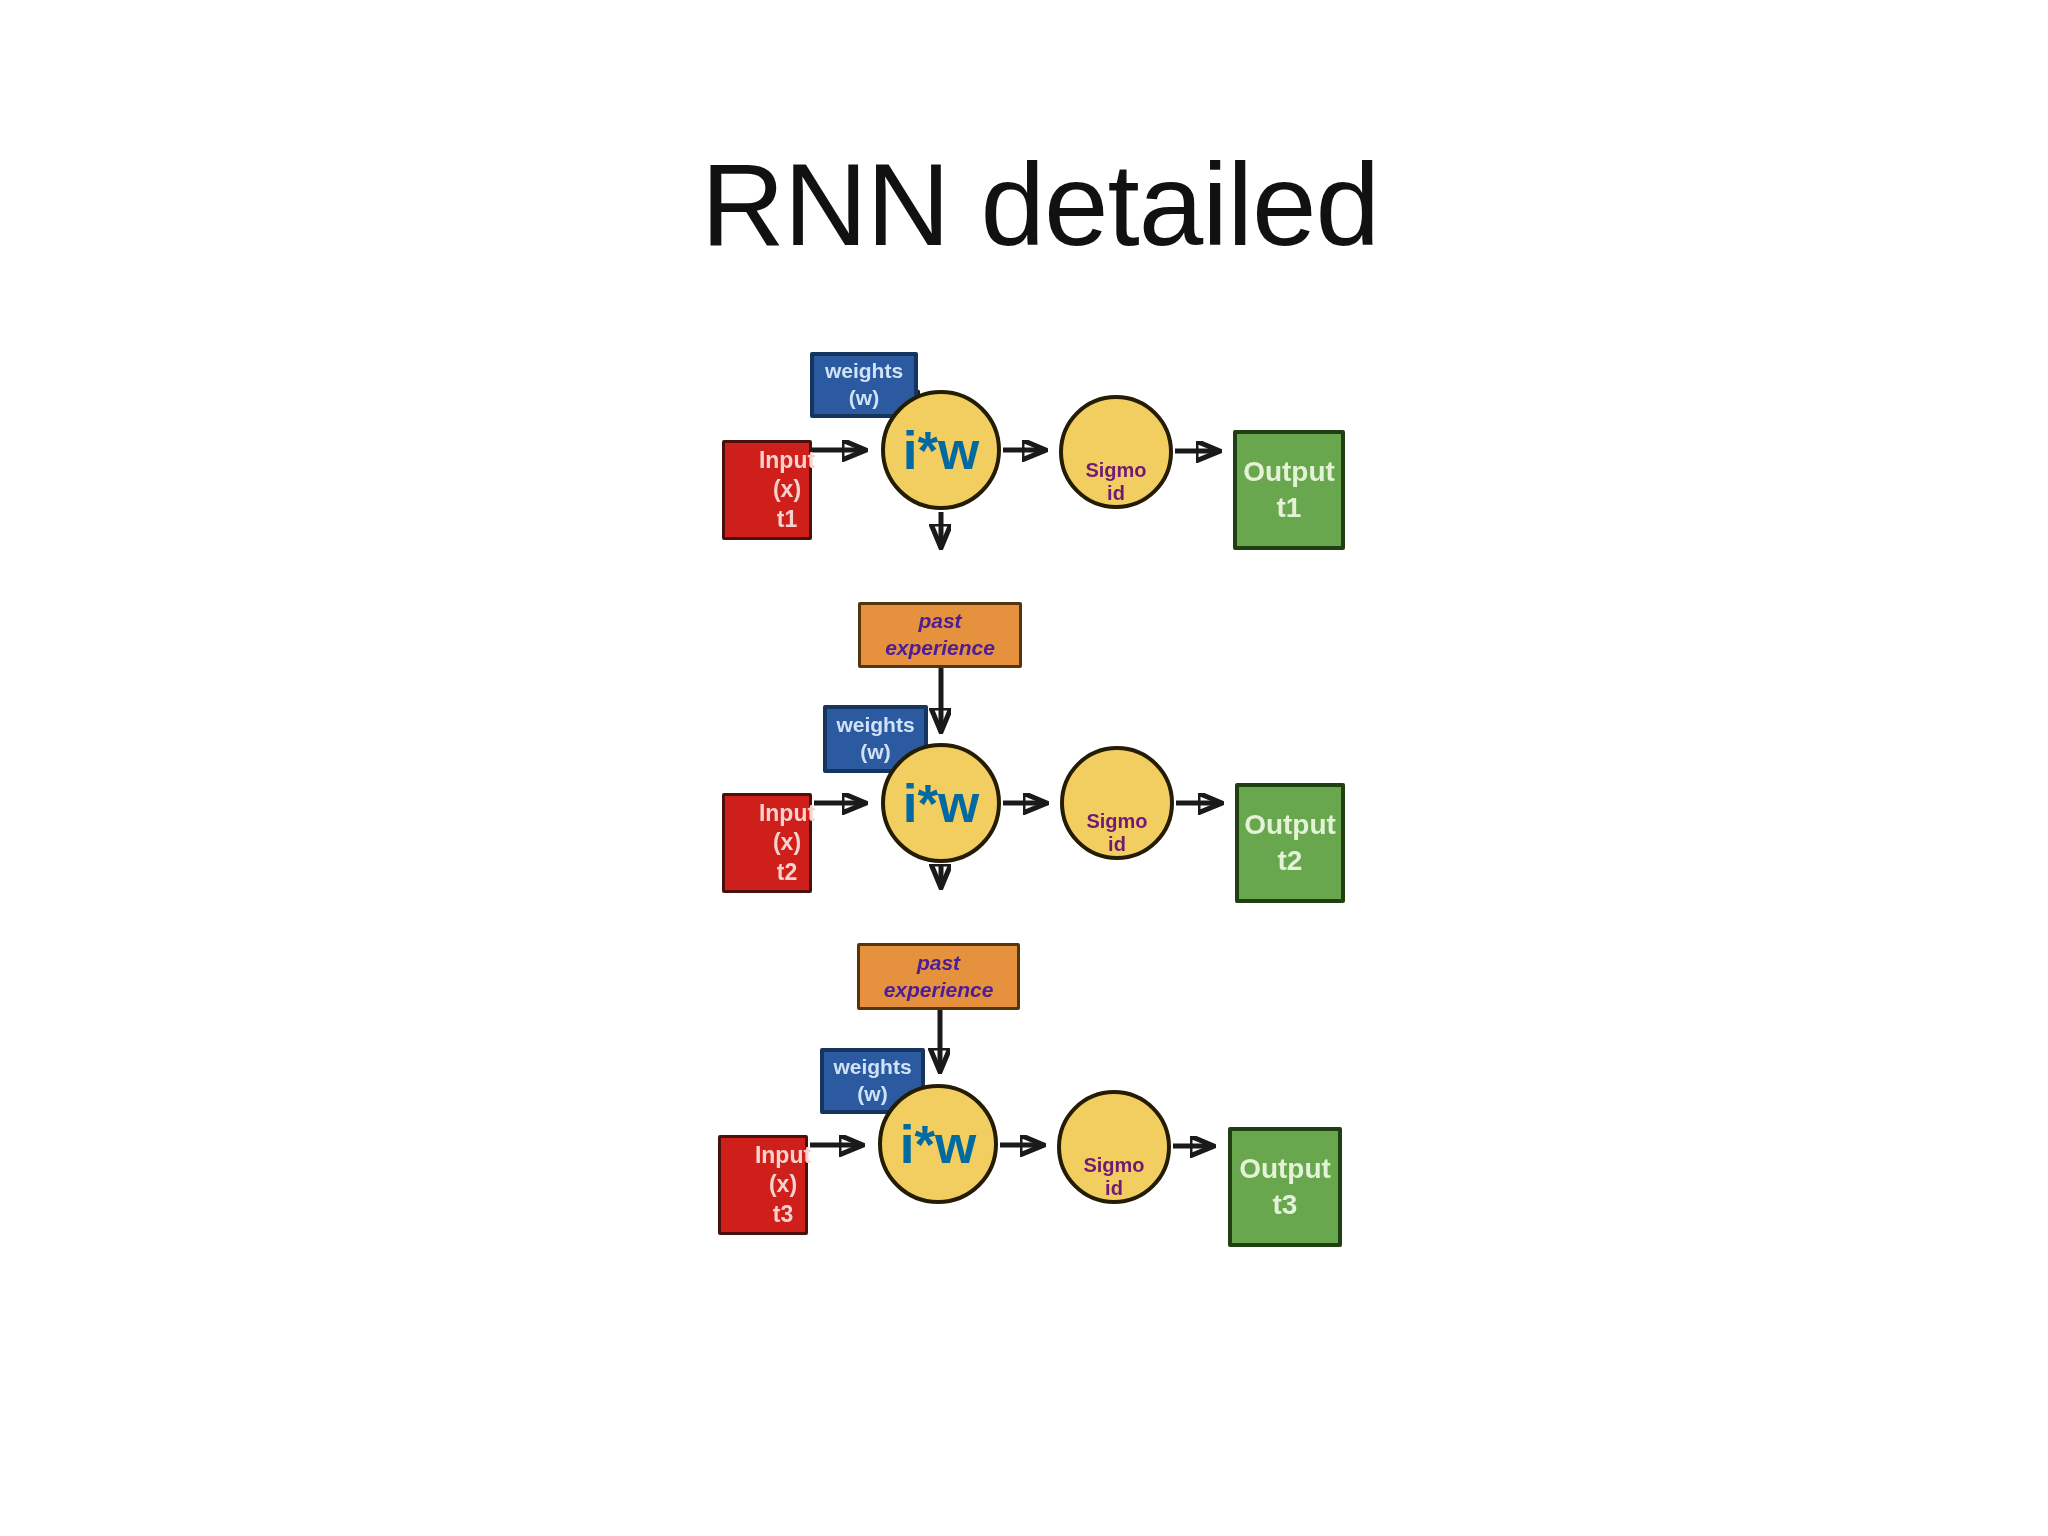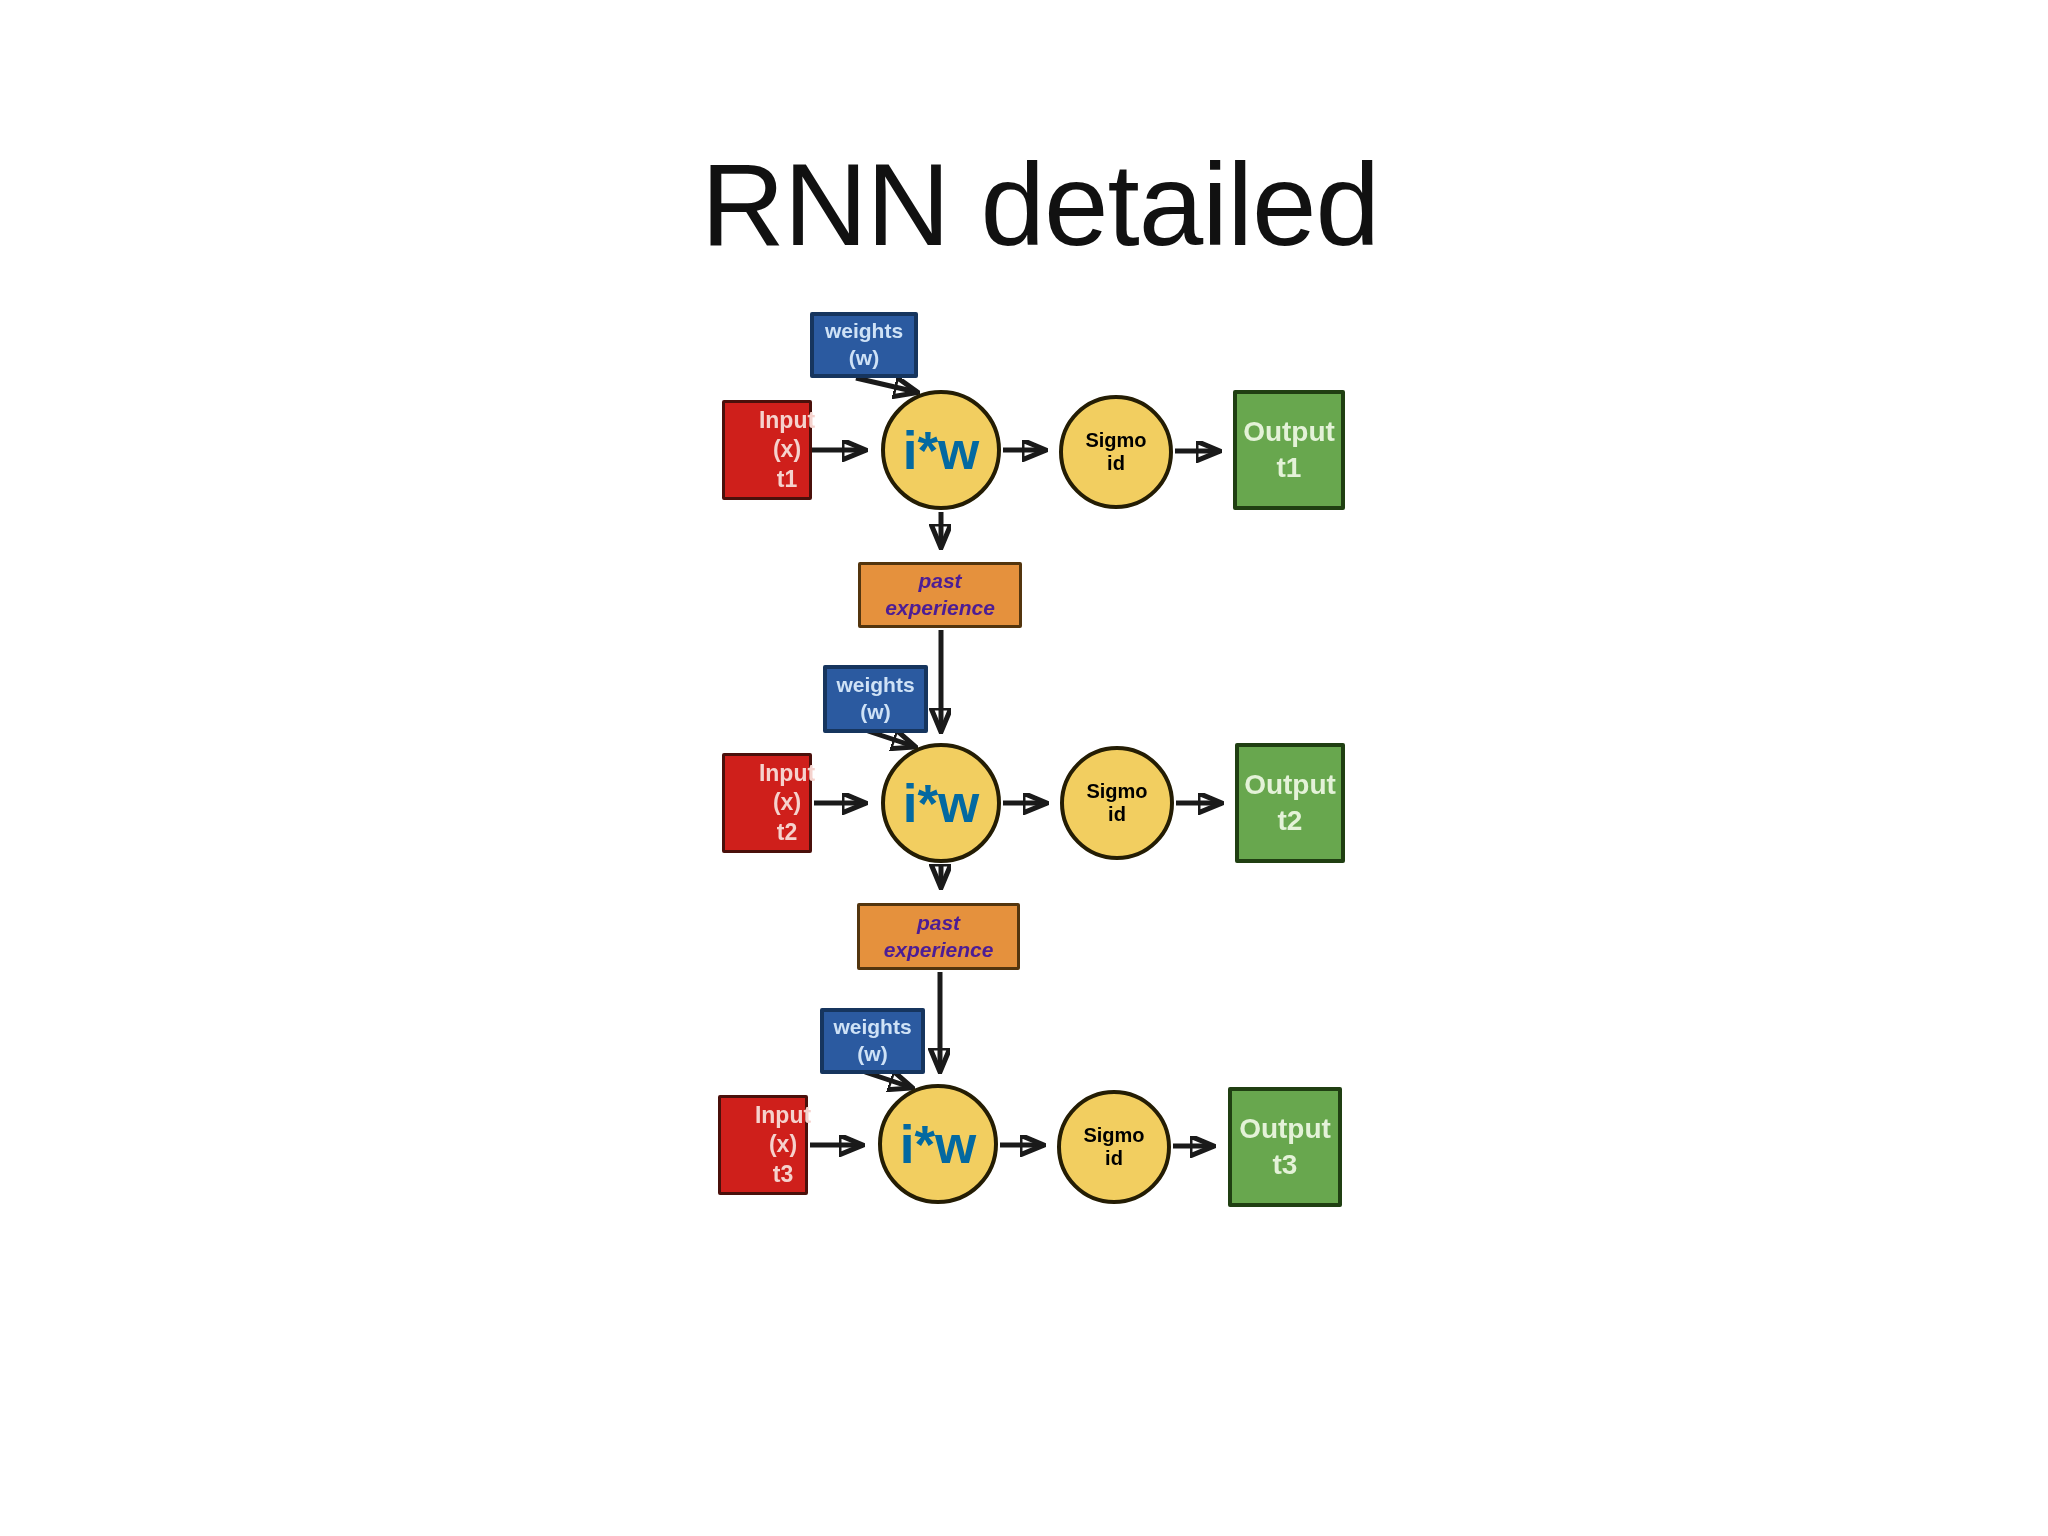--- a/index.html
+++ b/index.html
@@ -29,37 +29,38 @@
   .arrows path{stroke:var(--arrow,#1a1a1a);stroke-width:5;fill:none;}
   .box{
     position:absolute;
     display:flex;flex-direction:column;
     align-items:center;justify-content:center;
     text-align:center;
     font-weight:bold;
     box-sizing:border-box;
     border-radius:2px;
     line-height:1.28;
+    margin-top:40px;
   }
   .box.input{background:var(--red,#cf1f1b);border:3px solid #4a100b;color:#f5d2cd;font-size:23px;padding-left:40px;}
   .box.weights{background:var(--blue,#2b5aa0);border:4px solid #16355e;color:#cfe2f6;font-size:21px;}
   .box.output{background:var(--green,#68a74e);border:4px solid #203f12;color:#e4f2d8;font-size:28px;}
   .box.past{background:var(--orange,#e5913d);border:3px solid #53350e;color:#4c1d95;font-size:21px;font-style:italic;}
   .circle{
     position:absolute;
     border-radius:50%;
     background:var(--yellow,#f2ce60);
     border:4px solid #241d04;
     display:flex;flex-direction:column;
     align-items:center;justify-content:center;
     text-align:center;
     box-sizing:border-box;
   }
   .circle.node{color:#0369a1;font-size:53px;font-weight:bold;}
-  .circle.sigmoid{color:#000000;font-size:20px;font-weight:bold;line-height:1.15;}
+  .circle.sigmoid{color:#701a75;font-size:20px;font-weight:bold;line-height:1.15;justify-content:flex-end;}
 </style>
 </head>
 <body>
 
 <div class="slide">
   <h1 class="title">RNN detailed</h1>
 
   <div class="diagram">
 
     <svg class="arrows" viewBox="0 0 2048 1536" xmlns="http://www.w3.org/2000/svg">

